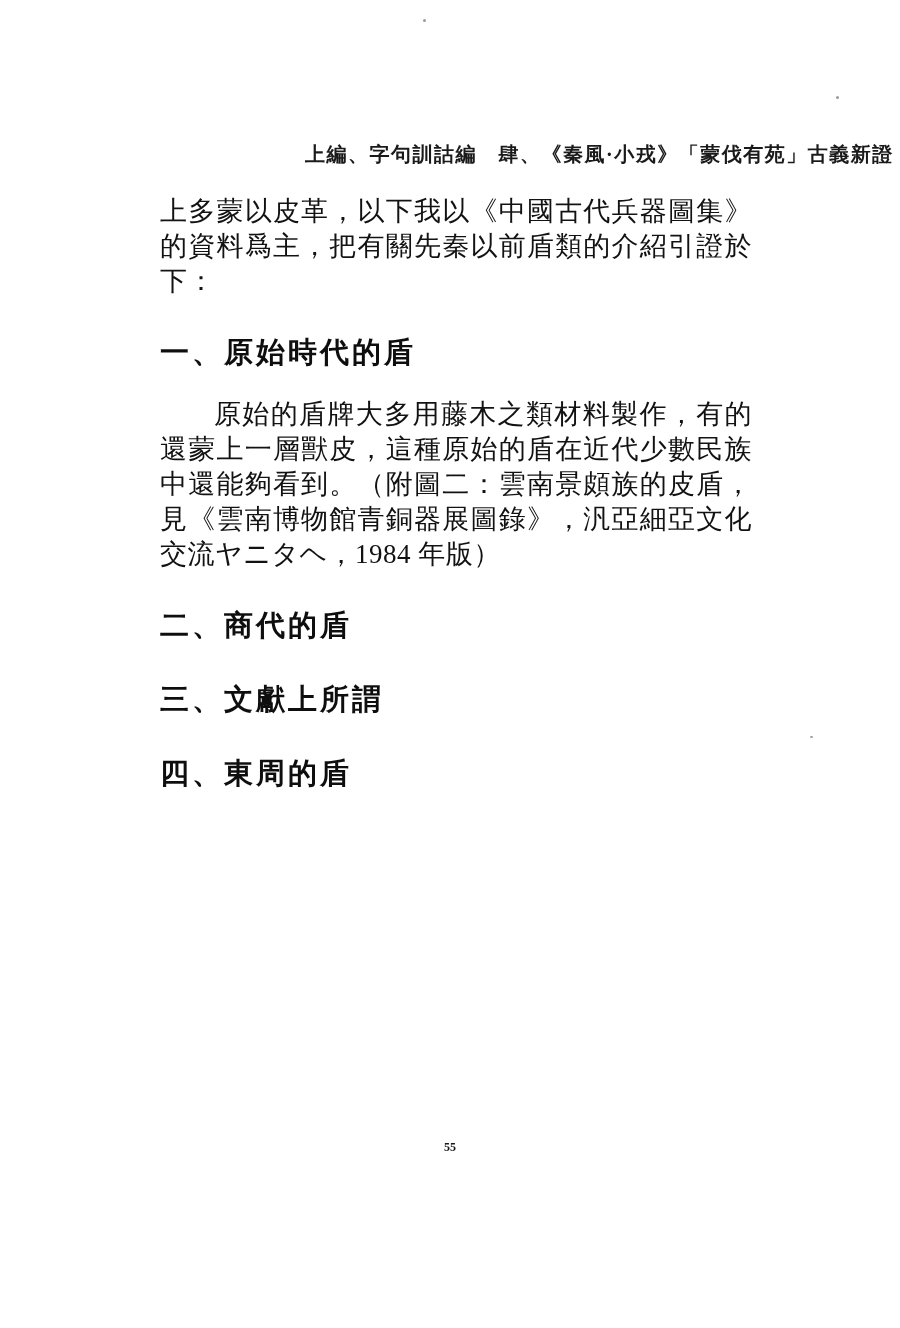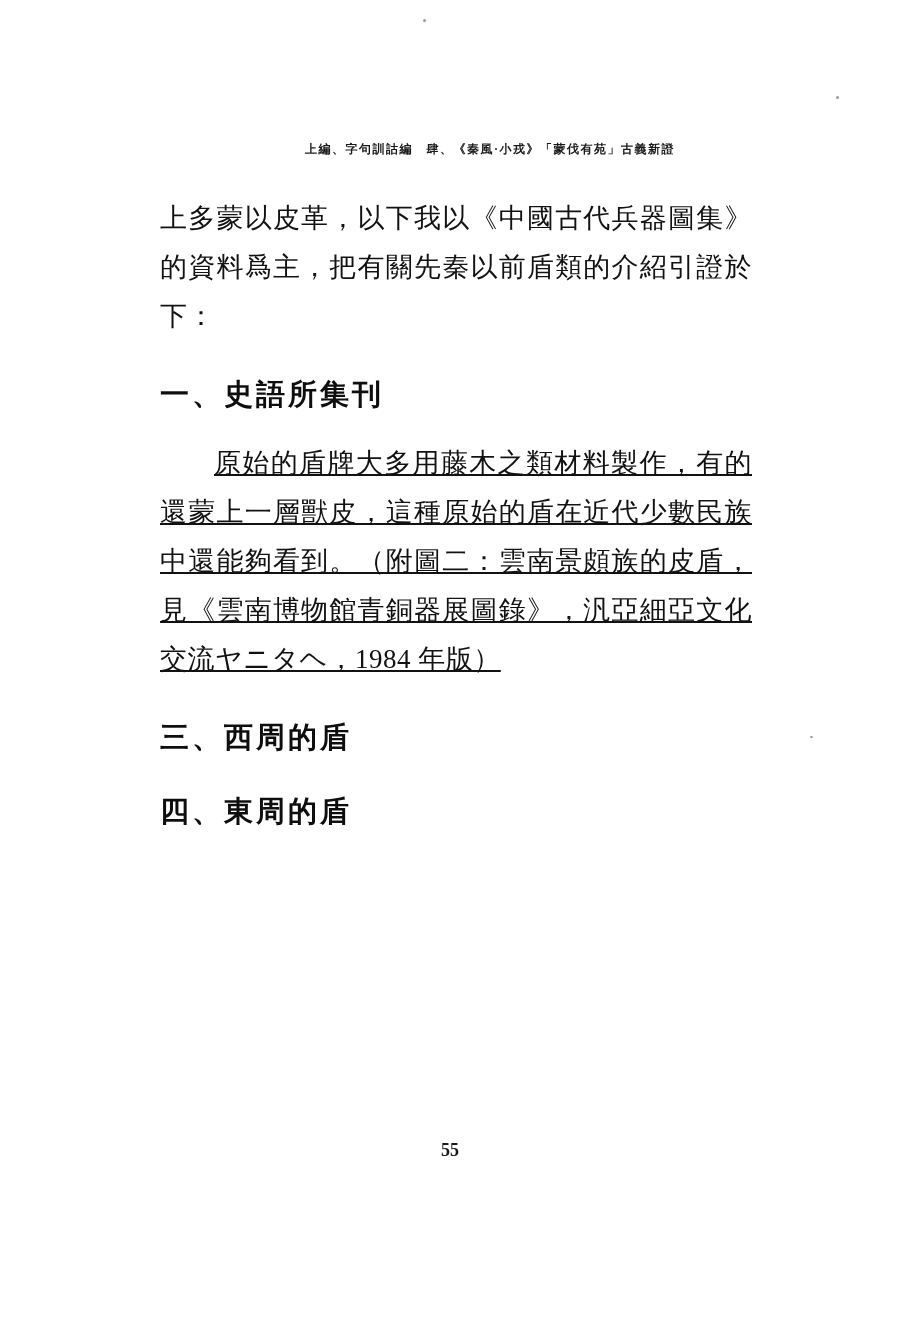--- a/index.html
+++ b/index.html
@@ -14,61 +14,60 @@
     background: #ffffff;
     overflow: hidden;
     color: #161616;
   }
   .running-header {
     position: absolute;
     top: 141px;
     left: 305px;
     width: 540px;
     font-family: "Liberation Serif", serif;
-    font-size: 12px;
+    font-size: 20px;
     font-weight: bold;
     letter-spacing: 1.5px;
     white-space: nowrap;
     color: #1a1a1a;
   }
   .body-block {
     position: absolute;
     left: 160px;
     top: 194px;
     width: 592px;
   }
   .body-text {
     margin: 0;
     font-family: "Liberation Serif", serif;
     font-size: 27px;
-    line-height: 49px;
+    line-height: 35px;
     text-align: justify;
     color: #121212;
     letter-spacing: 0.5px;
   }
   .body-text.indent {
     text-indent: 2em;
-    text-decoration: underline;
   }
   .section-heading {
     margin: 34px 0 24px 0;
     font-family: "Liberation Sans", sans-serif;
     font-size: 29px;
     font-weight: bold;
     letter-spacing: 3px;
     color: #0e0e0e;
   }
   .page-number {
     position: absolute;
     top: 1140px;
     left: 400px;
     width: 100px;
     text-align: center;
     font-family: "Liberation Serif", serif;
-    font-size: 18px;
+    font-size: 12px;
     font-weight: bold;
     color: #1a1a1a;
   }
   .speck {
     position: absolute;
     background: #9a9a9a;
     border-radius: 50%;
   }
   .speck-1 { top: 19px;  left: 423px; width: 3px; height: 3px; }
   .speck-2 { top: 96px;  left: 836px; width: 3px; height: 3px; }
@@ -78,25 +77,26 @@
 <body>
 
 <div class="page">
 
   <div class="running-header">上編、字句訓詁編　肆、《秦風·小戎》「蒙伐有苑」古義新證</div>
 
   <div class="body-block">
 
     <p class="body-text">上多蒙以皮革，以下我以《中國古代兵器圖集》的資料爲主，把有關先秦以前盾類的介紹引證於下：</p>
 
-    <h2 class="section-heading">一、史語所集刊</h2>
+    <h2 class="section-heading">一、原始時代的盾</h2>
     <p class="body-text indent">原始的盾牌大多用藤木之類材料製作，有的還蒙上一層獸皮，這種原始的盾在近代少數民族中還能夠看到。（附圖二：雲南景頗族的皮盾，見《雲南博物館青銅器展圖錄》，汎亞細亞文化交流ヤニタヘ，1984 年版）</p>
 
+    <h2 class="section-heading">二、商代的盾</h2>
 
-    <h2 class="section-heading">三、西周的盾</h2>
+    <h2 class="section-heading">三、文獻上所謂</h2>
 
     <h2 class="section-heading">四、東周的盾</h2>
 
   </div>
 
   <div class="page-number">55</div>
 
   <div class="speck speck-1"></div>
   <div class="speck speck-2"></div>
   <div class="speck speck-3"></div>

